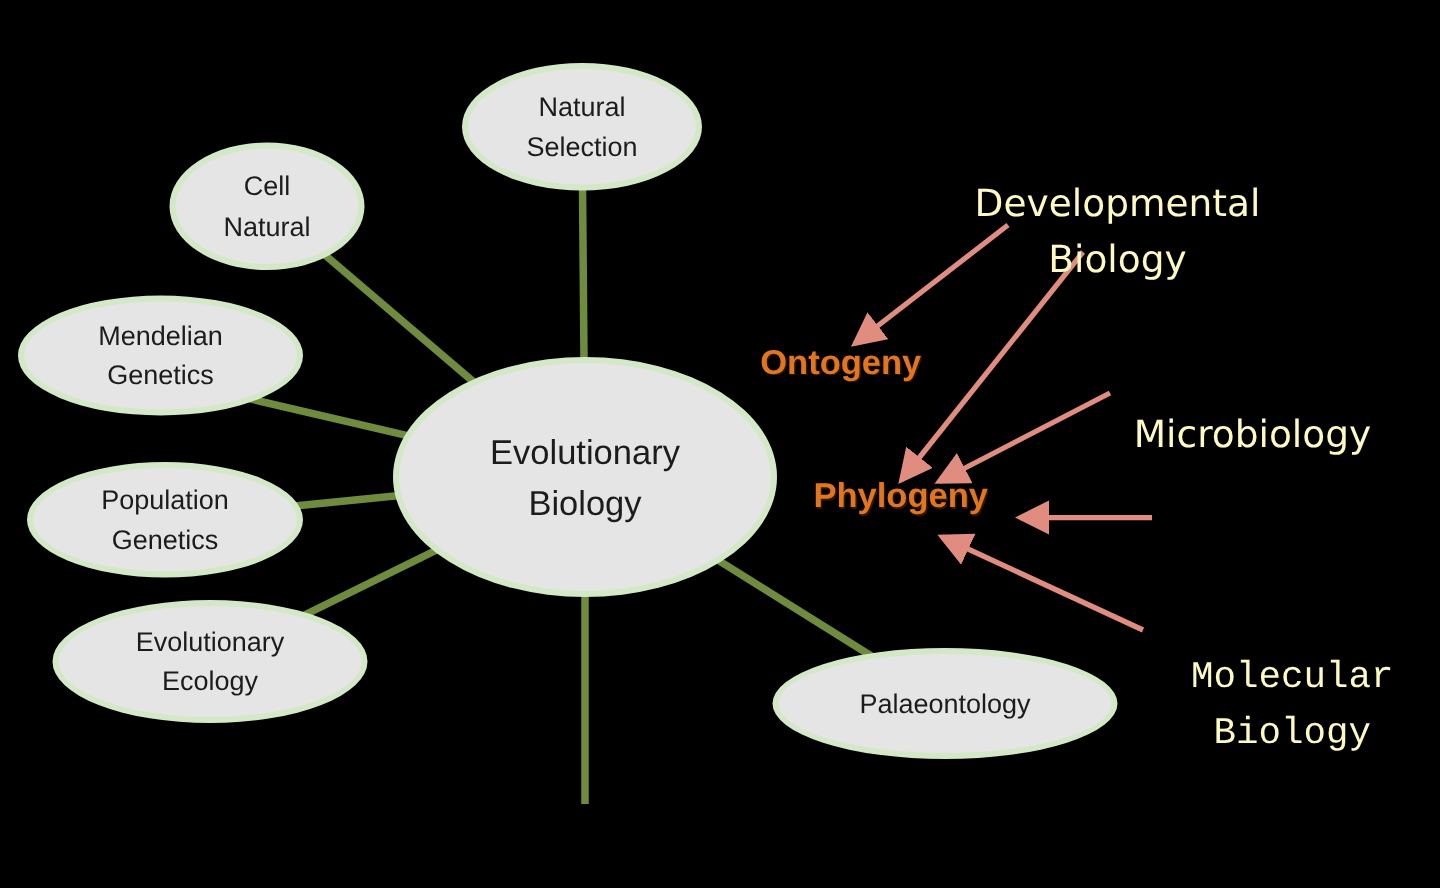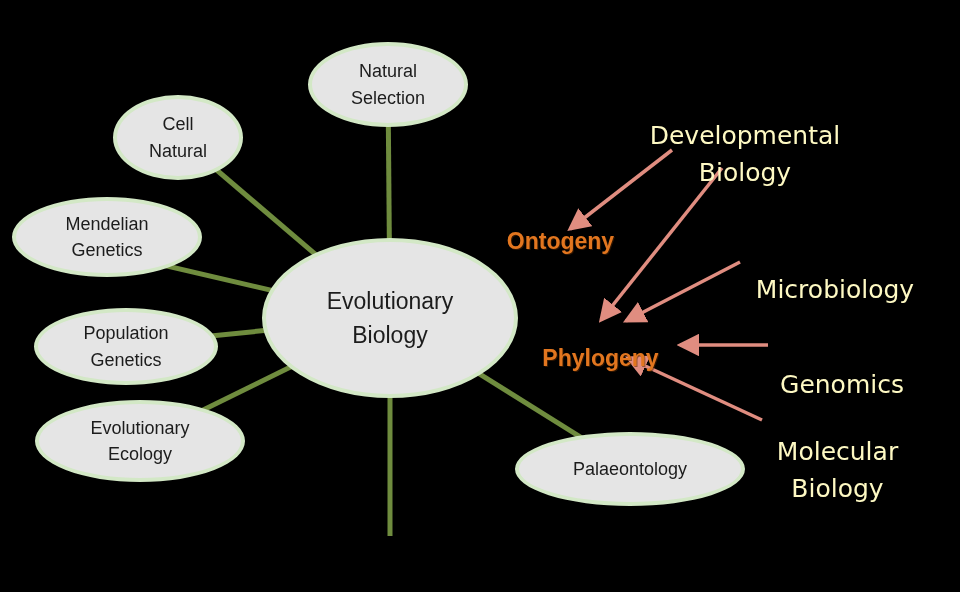--- a/index.html
+++ b/index.html
@@ -107,54 +107,51 @@
   <div class="node" style="left:113px; top:95px; width:130px; height:85px;">
     <span class="node-label">Cell
 Natural</span>
   </div>
 
   <div class="node" style="left:12px; top:197px; width:190px; height:80px;">
     <span class="node-label">Mendelian
 Genetics</span>
   </div>
 
-  <div class="node" style="left:34px; top:308px; width:184px; height:77px;">
+  <div class="node" style="left:18px; top:308px; width:184px; height:77px;">
     <span class="node-label">Population
 Genetics</span>
   </div>
 
   <div class="node" style="left:35px; top:400px; width:210px; height:82px;">
     <span class="node-label">Evolutionary
 Ecology</span>
   </div>
 
 
   <div class="node" style="left:515px; top:432px; width:230px; height:74px;">
     <span class="node-label">Palaeontology</span>
   </div>
 
   <div class="term-label" style="left:498px; top:228px; width:125px;">
     <span>Ontogeny</span>
   </div>
 
-  <div class="term-label" style="left:533px; top:345px; width:135px;">
+  <div class="term-label" style="left:533px; top:317px; width:135px;">
     <span>Phylogeny</span>
   </div>
 
   <div class="side-label" style="left:645px; top:82px; width:200px;">
     <span>Developmental
 Biology</span>
   </div>
 
   <div class="side-label" style="left:755px; top:236px; width:160px;">
     <span>Microbiology</span>
   </div>
 
-  <div class="side-label" style="left:772px; top:331px; width:140px;">
-    <span>Genomics</span>
-  </div>
 
-  <div class="side-label" style="left:760px; top:398px; width:155px;">
+  <div class="side-label" style="left:784px; top:398px; width:155px;font-family:Liberation Mono, monospace;">
     <span>Molecular
 Biology</span>
   </div>
 
 </div>
 
 </body></html>

